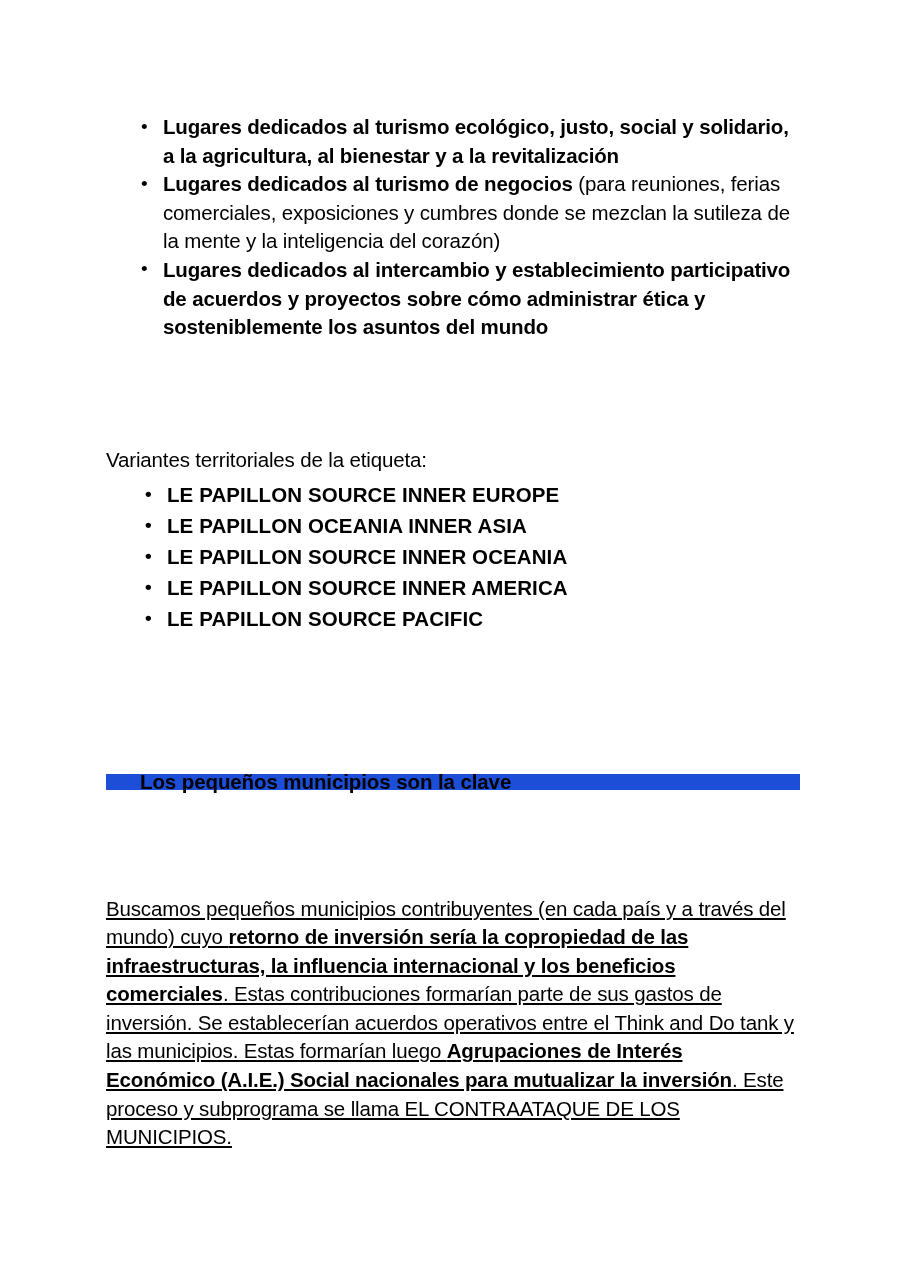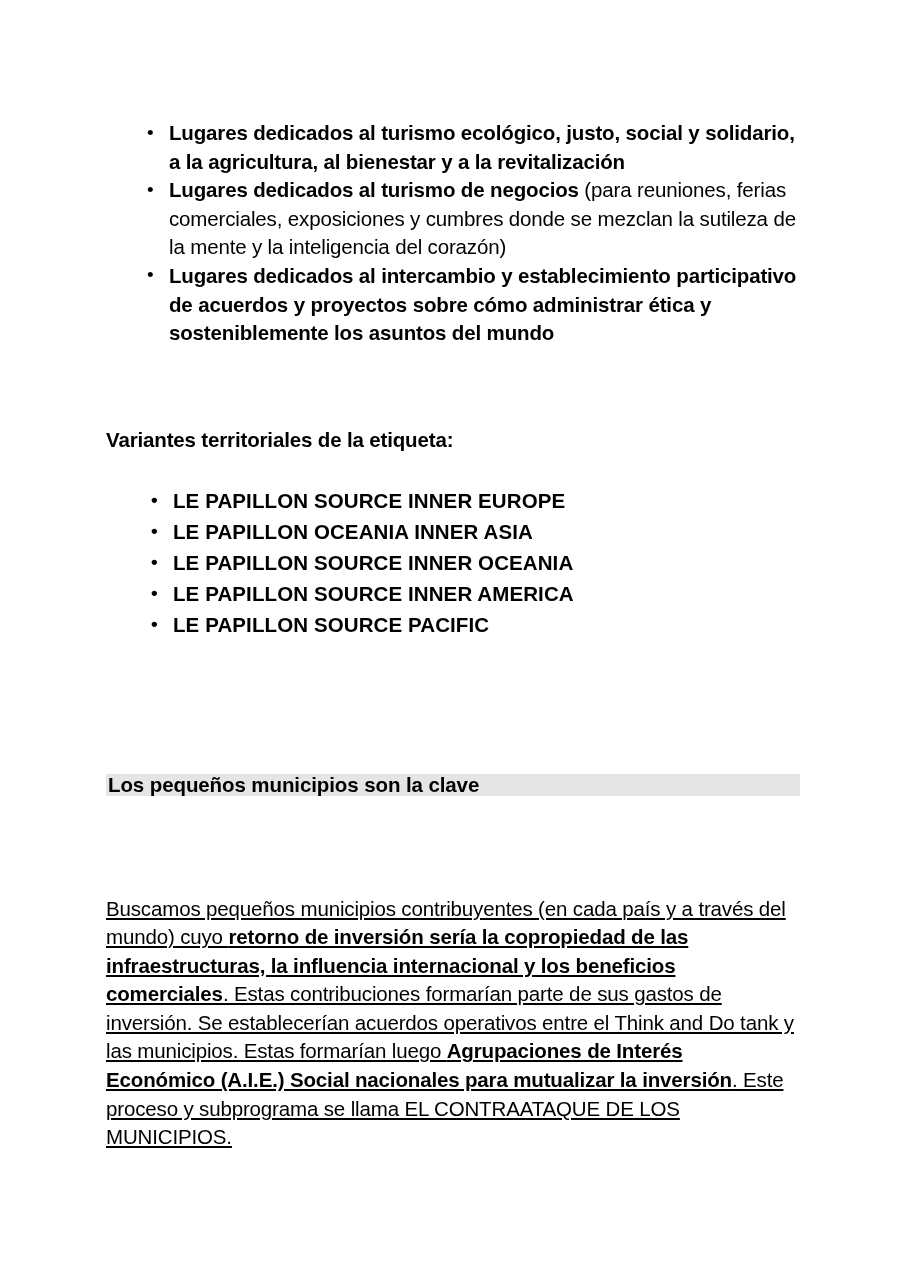--- a/index.html
+++ b/index.html
@@ -26,21 +26,21 @@
   .doc-text {
     font-size: 20.5px;
     line-height: 28.6px;
     font-stretch: condensed;
     letter-spacing: -0.15px;
   }
 
   
   ul.bullets {
     list-style: none;
-    margin: 9px;
+    margin: 3px;
     padding: 0;
   }
   ul.bullets > li {
     position: relative;
     padding-left: 22px;
     margin: 0;
   }
   ul.bullets > li::before {
     content: "\2022";
     position: absolute;
@@ -64,23 +64,23 @@
     font-weight: bold;
   }
   #top-list .n {
     font-weight: normal;
   }
 
   
   #variantes-line {
     position: absolute;
     left: 106px;
-    top: 426px;
+    top: 446px;
     width: 690px;
-    font-weight: bold;
+    font-weight: normal;
   }
 
   
   #variant-list {
     position: absolute;
     left: 142px;
     top: 477px;
     width: 650px;
     font-weight: bold;
     letter-spacing: 0.1px;
@@ -92,25 +92,26 @@
   #variant-list > li::before {
     top: -1px;
   }
 
   
   #green-heading {
     position: absolute;
     left: 106px;
     top: 774px;
     width: 694px;
-    height: 22px;
-    background: #e5e5e5;
+    height: 16px;
+    background: #1d4ed8;
     box-sizing: border-box;
     display: flex;
     align-items: center;
+    padding-left: 32px;
   }
   #green-heading .heading-text {
     font-weight: bold;
     font-size: 20.5px;
     line-height: 22px;
     padding-left: 2px;
     letter-spacing: -0.1px;
     font-stretch: condensed;
   }
 

